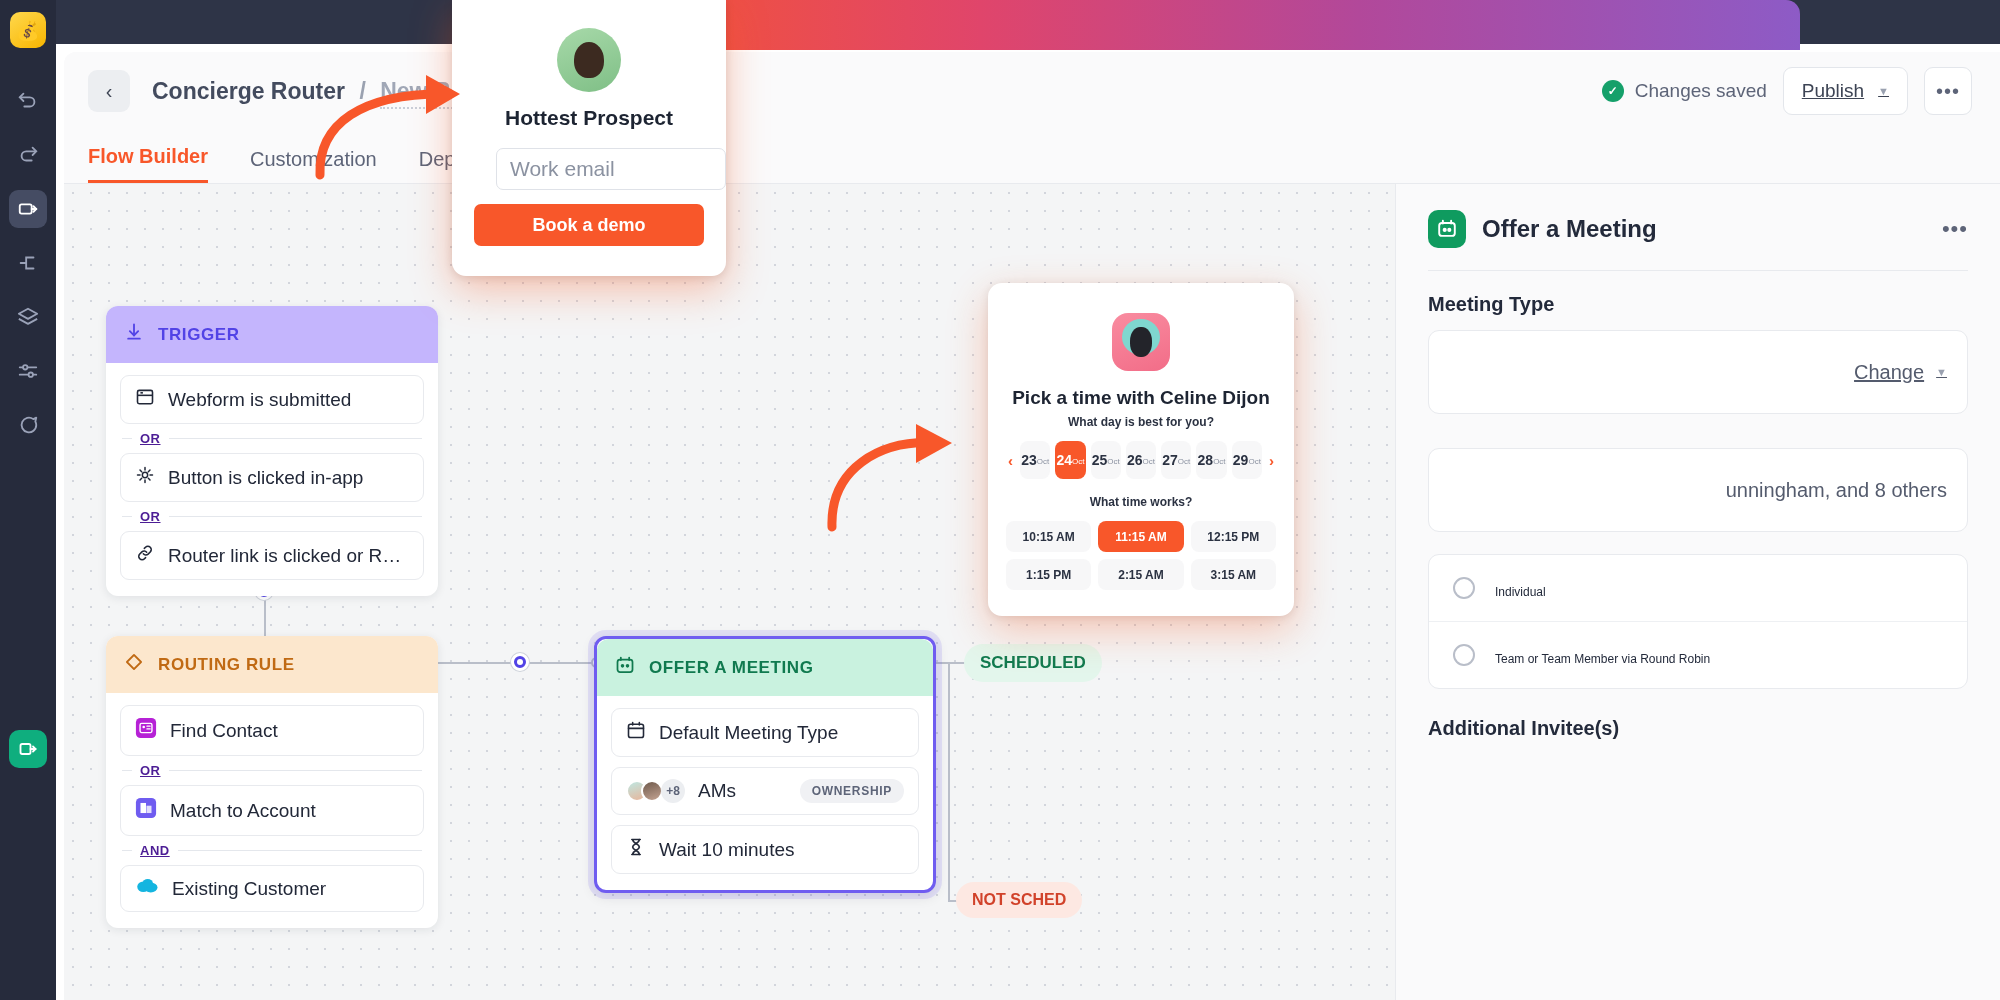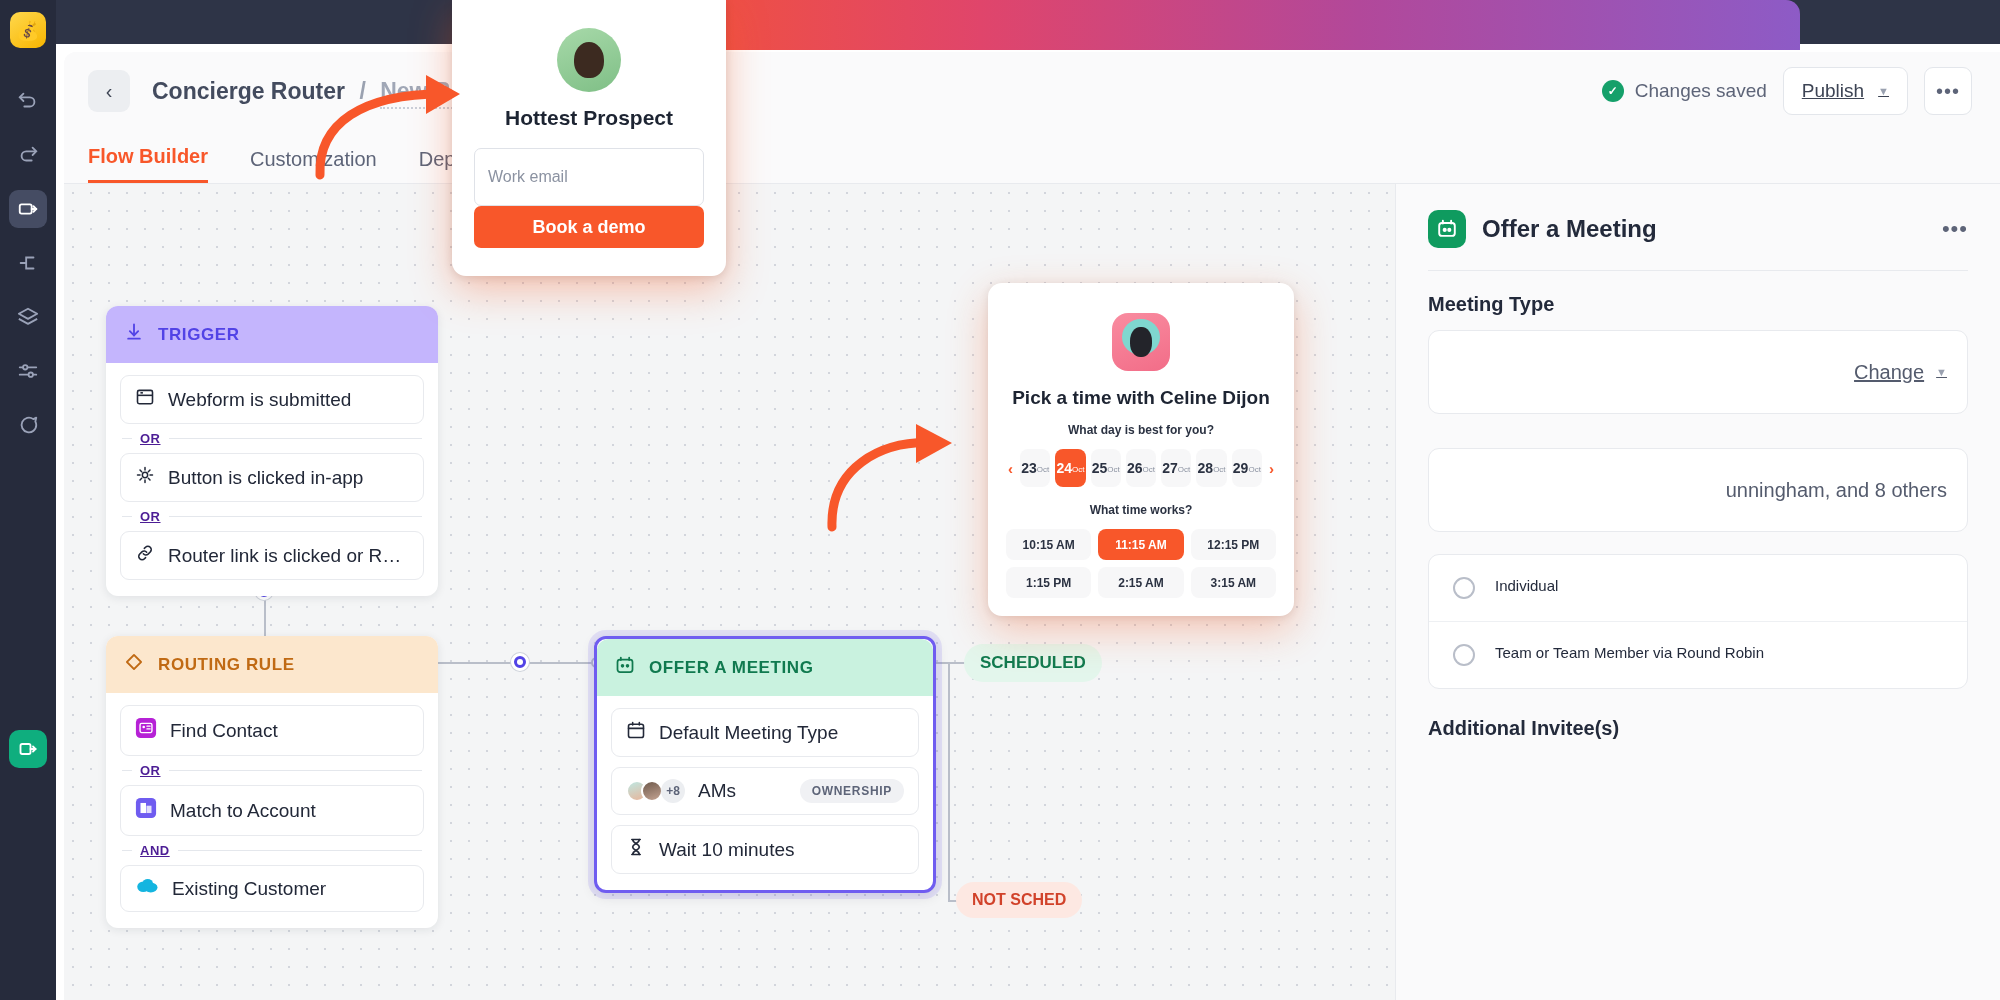--- a/index.html
+++ b/index.html
@@ -158,56 +158,56 @@
   .panel-dots { margin-left:auto; color:#5d6478; font-size:22px; letter-spacing:1px; cursor:pointer; }
   .panel hr { border:0; border-top:1px solid #e8eaee; margin: 22px 0 0; }
   .sec-label { font-size: 20px; font-weight: 700; color:#232a3b; margin: 22px 0 14px; }
   .card {
     background:#fff; border:1px solid #e8eaee; border-radius: 11px; padding: 20px;
     display:flex; align-items:center; min-height: 84px;
   }
   .change-link { margin-left:auto; display:flex; align-items:center; gap:12px; font-size:20px; color:#545b6d;
                  text-decoration: underline; cursor:pointer; }
   .opt-list { background:#fff; border:1px solid #e8eaee; border-radius: 11px; overflow:hidden; }
-  .opt { display:flex; align-items:flex-start; gap:20px; padding: 22px 24px; font-size: 15px; color:#232a3b; cursor:pointer; }
+  .opt { display:flex; align-items:flex-end; gap:20px; padding: 22px 24px; font-size: 12px; color:#232a3b; cursor:pointer; }
   .opt + .opt { border-top:1px solid #eef0f3; }
   .radio { width:22px;height:22px;border-radius:50%;border:2px solid #b9bec9; flex:none; }
 
   
   .webform {
     position:absolute; left: 452px; top: 0; width: 274px; height: 276px;
     background:#fff; border-radius: 0 0 14px 14px;
     box-shadow: 0 14px 40px rgba(245,90,35,.35), 0 2px 10px rgba(0,0,0,.12);
     padding: 18px 22px 22px; text-align:center;
   }
   .wf-avatar { width:64px;height:64px;border-radius:50%;margin: 10px auto 0;
                background: linear-gradient(160deg,#a7d9a9,#7fbf86); position:relative; overflow:hidden;}
   .wf-avatar::after{content:"";position:absolute;left:17px;top:14px;width:30px;height:36px;border-radius:50% 50% 45% 45%;
                background:#3c2a20;}
   .wf-title { font-size: 21px; font-weight: 700; color:#1d2432; margin-top: 14px; }
-  .wf-input { margin-top: 18px; width:100%; height: 58px; border:1px solid #dfe2e8; border-radius:7px;
-              padding: 0 13px; font-size: 16px; color:#8b92a1; display:flex; align-items:center; background:#fff;}
-  .wf-btn { width:100%; height: 42px; border-radius:7px; background:#f8572a; color:#fff;
+  .wf-input { margin-top: 18px; width:100%; height: 42px; border:1px solid #dfe2e8; border-radius:7px;
+              padding: 0 13px; font-size: 21px; color:#8b92a1; display:flex; align-items:center; background:#fff;margin-left:22px;}
+  .wf-btn { margin-top: 14px; width:100%; height: 42px; border-radius:7px; background:#f8572a; color:#fff;
             font-size: 18px; font-weight:700; display:flex;align-items:center;justify-content:center; cursor:pointer;}
 
   
   .sched {
     position:absolute; left: 988px; top: 283px; width: 306px; height: 333px;
     background:#fff; border-radius: 14px;
     box-shadow: 0 14px 40px rgba(245,90,35,.32), 0 2px 10px rgba(0,0,0,.10);
     padding: 22px 18px; text-align:center;
   }
   .sc-avatar { width:58px;height:58px;border-radius:16px;margin: 8px auto 0;
                background: linear-gradient(160deg,#f98ca0,#f26d88); position:relative; overflow:hidden;}
   .sc-avatar::before{content:"";position:absolute;left:10px;top:6px;width:38px;height:36px;border-radius:50%;
                background:#7fd7cf;}
   .sc-avatar::after{content:"";position:absolute;left:18px;top:14px;width:22px;height:30px;border-radius:46%;
                background:#23242a;}
   .sc-title { font-size: 19px; font-weight: 700; color:#1d2432; margin-top: 16px; }
-  .sc-q { font-size: 12px; font-weight: 700; color:#2b3242; margin-top: 14px; }
+  .sc-q { font-size: 12px; font-weight: 700; color:#2b3242; margin-top: 6px; }
   .days { display:flex; align-items:center; justify-content:center; gap:5px; margin-top: 12px; }
   .day { width: 33px; height: 38px; border-radius: 8px; background:#f7f7f8;
          display:flex; flex-direction:row; align-items:center; justify-content:center; cursor:pointer;}
   .day .n { font-size: 14px; font-weight: 800; color:#2b3242; line-height: 1; }
   .day .m { font-size: 8px; color:#8b92a1; margin-top:2px; }
   .day.sel { background:#f8572a; }
   .day.sel .n, .day.sel .m { color:#fff; }
   .navarw { color:#f8572a; font-size: 15px; font-weight:700; cursor:pointer; padding: 0 2px;}
   .slots { display:grid; grid-template-columns: repeat(3, 1fr); gap: 7px; margin-top: 12px; }
   .slot { height: 31px; border-radius: 8px; background:#f7f7f8; font-size:12px; font-weight:700; color:#2b3242;

